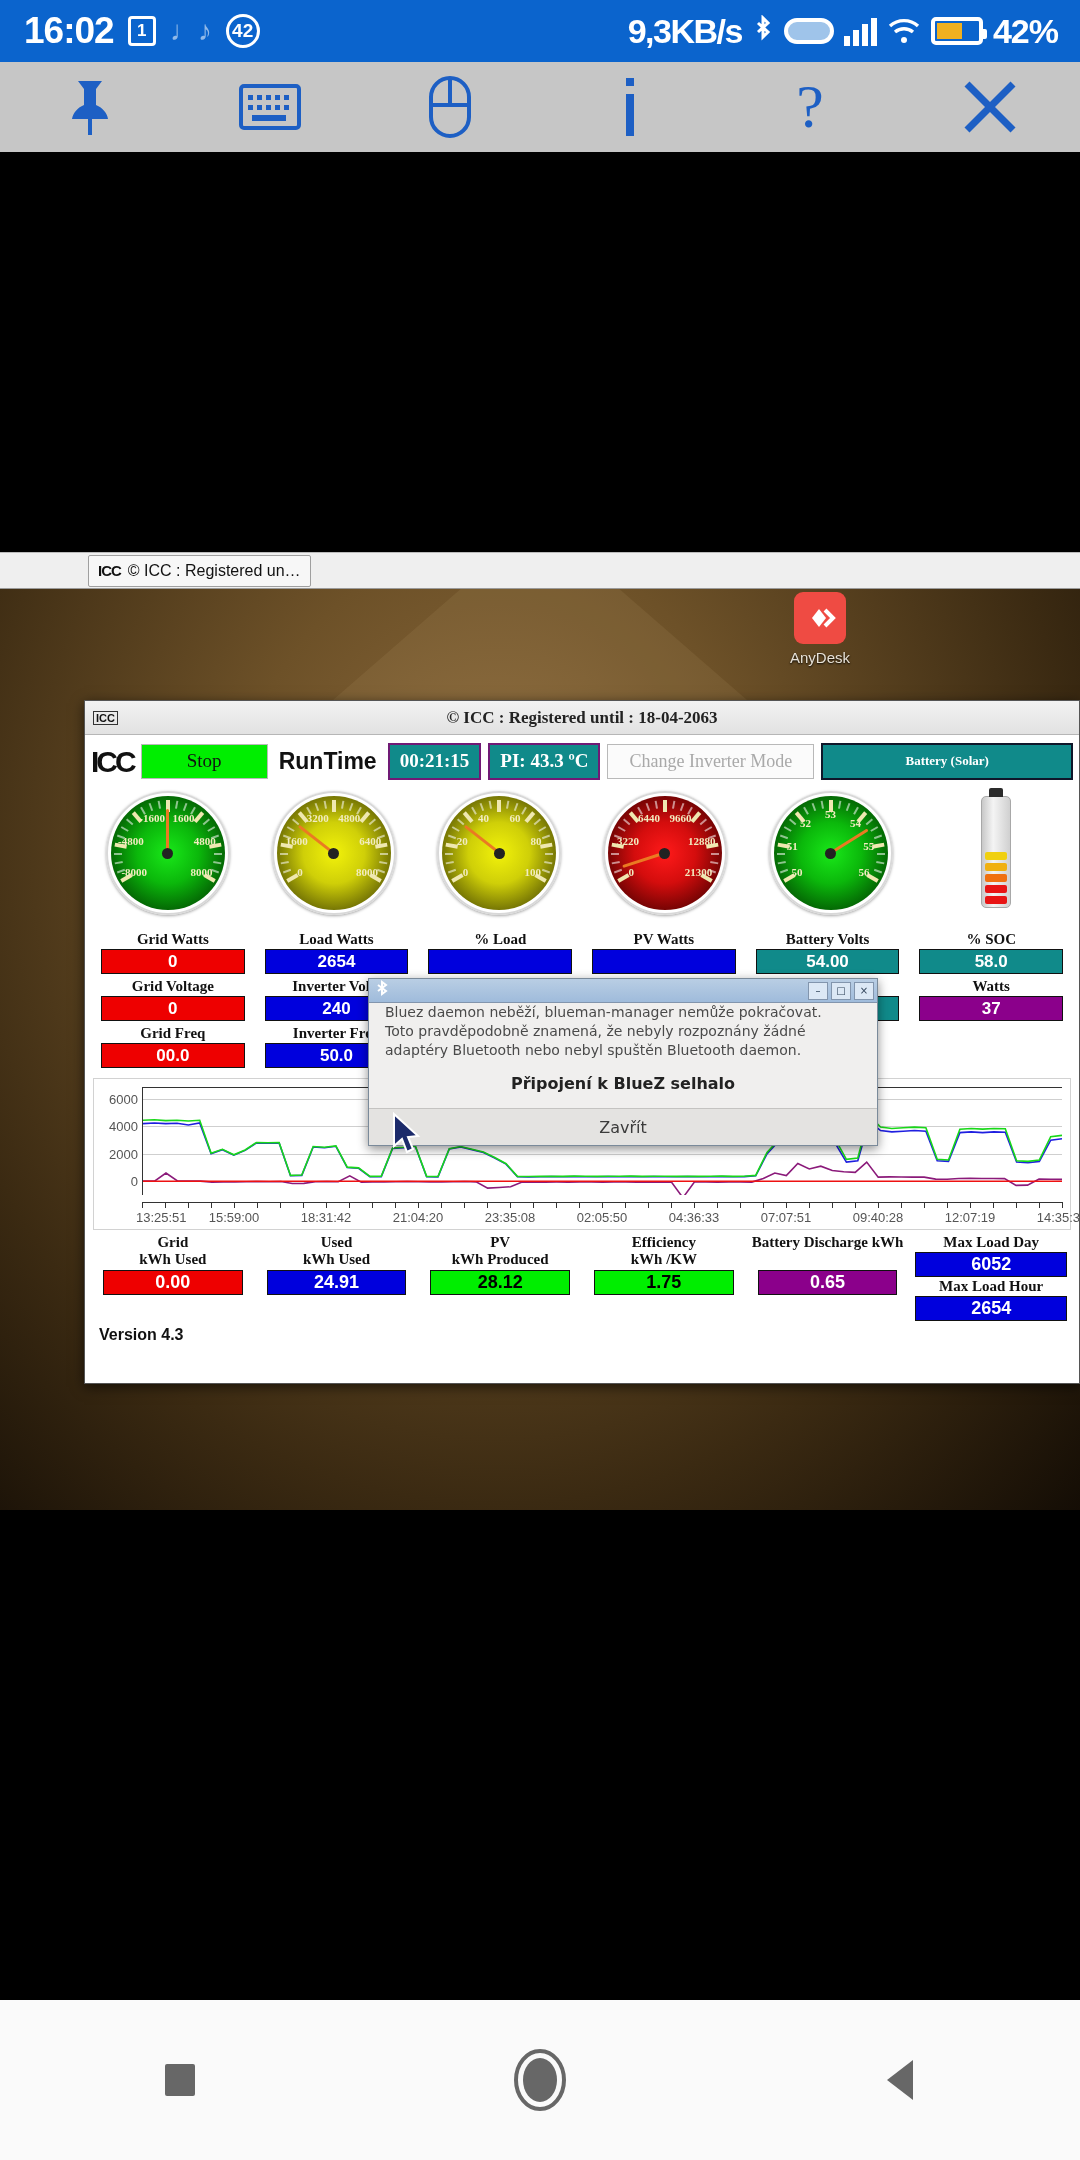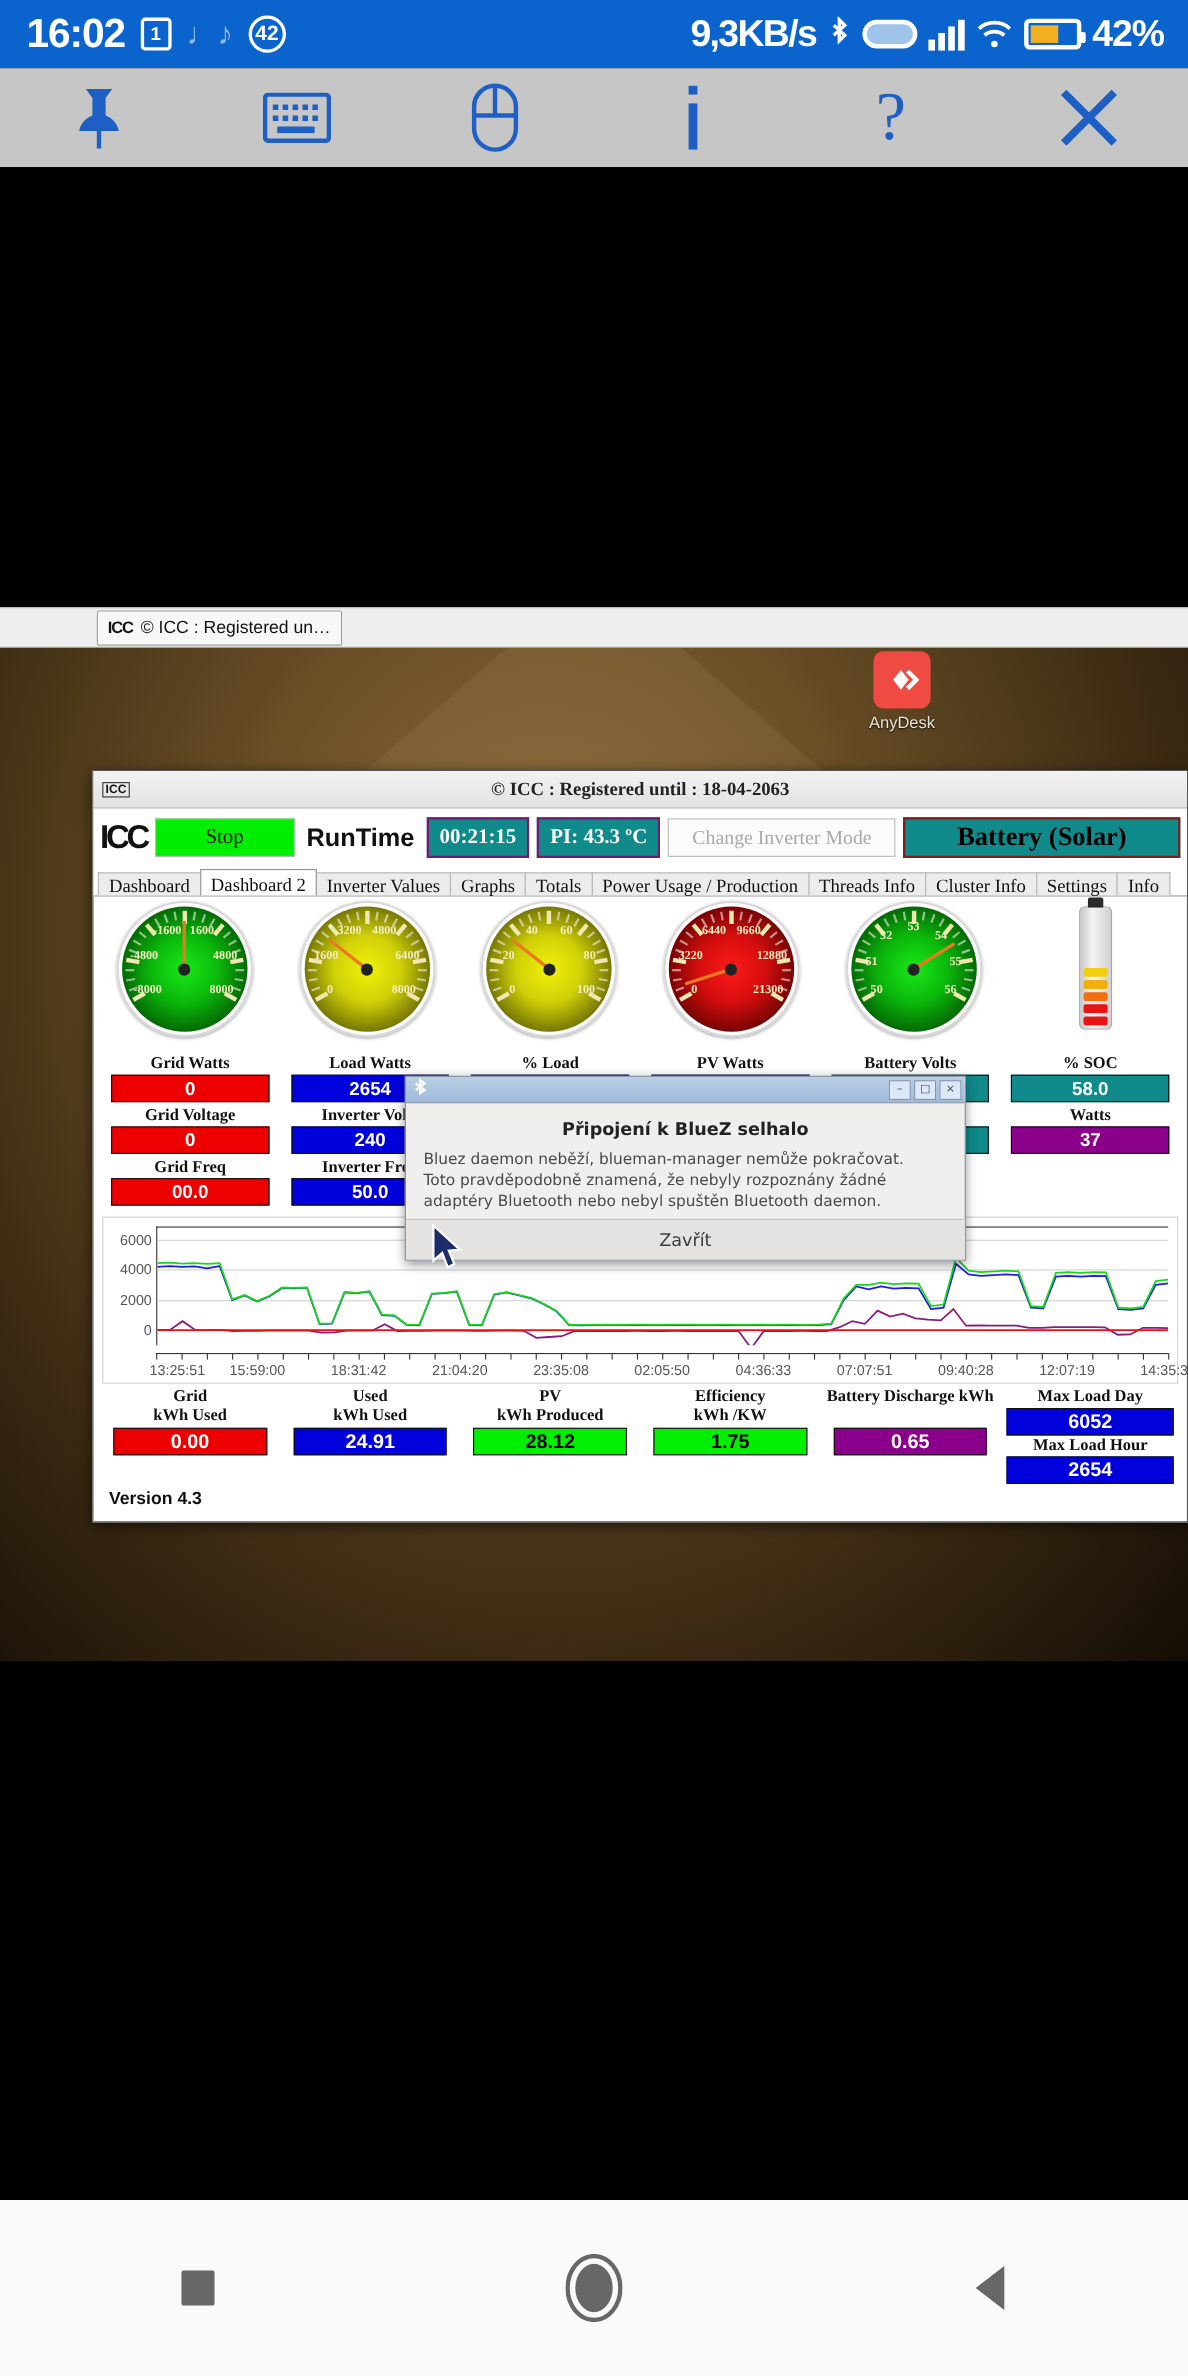--- a/index.html
+++ b/index.html
@@ -68,22 +68,22 @@
   #icc-top{height:52px;display:flex;align-items:center;gap:7px;padding:0 6px;background:#fff;}
   #icc-logo{font-family:"Liberation Sans",sans-serif;font-weight:bold;font-size:30px;color:#111;
             letter-spacing:-3px;line-height:.9;}
   #btn-stop{width:125px;height:33px;background:#00ee00;border:1px solid #b9b9b9;display:flex;
             align-items:center;justify-content:center;font-family:"Liberation Serif",serif;font-size:19px;color:#111;}
   #lbl-runtime{font-family:"Liberation Sans",sans-serif;font-weight:bold;font-size:23px;color:#111;padding:0 4px;}
   .tealbox{height:33px;background:#108a8a;border:2px solid #701a75;color:#fff;display:flex;align-items:center;
            justify-content:center;font-family:"Liberation Serif",serif;font-weight:bold;font-size:19px;padding:0 10px;}
   #btn-mode{height:33px;flex:0 0 205px;background:#fbfbfb;border:1px solid #b9b9b9;display:flex;align-items:center;
             justify-content:center;font-family:"Liberation Serif",serif;font-size:18px;color:#a9a9a9;}
-  #btn-batt{height:33px;flex:1;background:#108a8a;border:2px solid #7f1d1d;color:#000000;display:flex;align-items:center;
-            justify-content:center;font-family:"Liberation Serif",serif;font-weight:bold;font-size:24px;}
+  #btn-batt{height:33px;flex:1;background:#108a8a;border:2px solid #0f172a;color:#ffffff;display:flex;align-items:center;
+            justify-content:center;font-family:"Liberation Serif",serif;font-weight:bold;font-size:13px;}
 
   
   #icc-tabs{height:27px;display:flex;align-items:flex-end;padding-left:4px;border-bottom:1px solid #9b9b9b;background:#fff;}
   .tab{font-family:"Liberation Serif",serif;font-size:17px;color:#111;padding:2px 9px 4px;border:1px solid #b5b5b5;
        border-bottom:none;background:#ececec;margin-right:-1px;height:21px;box-sizing:border-box;white-space:nowrap;}
   .tab.active{background:#fff;border-color:#8f8f8f;height:24px;padding-top:4px;position:relative;z-index:2;}
 
   
   #gauges{height:140px;display:flex;align-items:flex-start;padding:4px 0 0;position:relative;}
   .gcell{flex:1;display:flex;justify-content:center;}
@@ -277,32 +277,20 @@
   <div id="icc-top">
     <span id="icc-logo">ICC</span>
     <div id="btn-stop">Stop</div>
     <span id="lbl-runtime">RunTime</span>
     <div class="tealbox">00:21:15</div>
     <div class="tealbox">PI: 43.3 ºC</div>
     <div id="btn-mode">Change Inverter Mode</div>
     <div id="btn-batt">Battery (Solar)</div>
   </div>
 
-  <div id="icc-tabs">
-      <div class="tab">Dashboard</div>
-      <div class="tab active">Dashboard 2</div>
-      <div class="tab">Inverter Values</div>
-      <div class="tab">Graphs</div>
-      <div class="tab">Totals</div>
-      <div class="tab">Power Usage / Production</div>
-      <div class="tab">Threads Info</div>
-      <div class="tab">Cluster Info</div>
-      <div class="tab">Settings</div>
-      <div class="tab">Info</div>
-    </div>
 
   <div id="gauges">
       <div class="gcell">
         <div class="gauge">
           <div class="gface green">
             <div class="gtick maj" style="transform: rotate(-120deg);"></div>
             <div class="gtick" style="transform: rotate(-110deg);"></div>
             <div class="gtick" style="transform: rotate(-100deg);"></div>
             <div class="gtick" style="transform: rotate(-90deg);"></div>
             <div class="gtick maj" style="transform: rotate(-80deg);"></div>
@@ -687,26 +675,26 @@
       <svg width="14" height="18" viewBox="0 0 14 18">
           <path d="M3 5 L11 11 L7 14 L7 2 L11 5 L3 11" fill="none" stroke="#fff" stroke-width="2"></path>
         </svg>
     </span>
     <span class="dlg-btns">
       <span class="dlg-b">–</span>
       <span class="dlg-b">□</span>
       <span class="dlg-b">×</span>
     </span>
   </div>
-  <div id="dlg-title">Připojení k BlueZ selhalo</div>
   <div id="dlg-body">
     <div>Bluez daemon neběží, blueman-manager nemůže pokračovat.</div>
     <div>Toto pravděpodobně znamená, že nebyly rozpoznány žádné</div>
     <div>adaptéry Bluetooth nebo nebyl spuštěn Bluetooth daemon.</div>
   </div>
+  <div id="dlg-title">Připojení k BlueZ selhalo</div>
   <div id="dlg-foot">
     <span id="dlg-close">Zavřít</span>
   </div>
 </div>
 
 <div id="cursor">
   <svg width="34" height="46" viewBox="0 0 34 46">
       <path d="M2 2 L2 34 L10 27 L15 40 L21 37 L16 25 L26 24 Z" fill="#1c2b6b" stroke="#fff" stroke-width="2"></path>
     </svg>
 </div>

